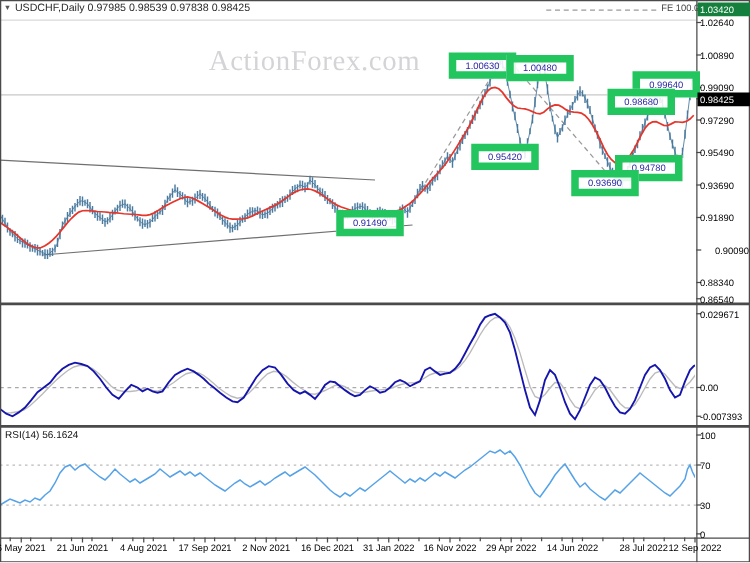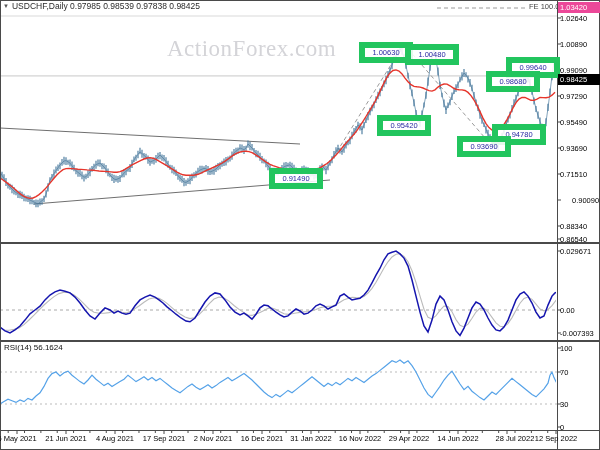--- a/index.html
+++ b/index.html
@@ -8,21 +8,21 @@
   svg#plot{position:absolute;left:0;top:0;}
   .title{position:absolute;left:3px;top:1px;font-size:8.5px;color:#2b2b2b;white-space:nowrap;z-index:5;}
   .title .tri{font-size:6px;color:#555;margin-right:3px;vertical-align:1px;}
   .watermark{position:absolute;left:167px;top:36px;font-size:23px;color:#d4d4d8;
              letter-spacing:.5px;z-index:1;font-family:Liberation Serif, serif;}
   .panel-label{position:absolute;left:4px;font-size:8px;color:#111;white-space:nowrap;z-index:5;}
   .fe-label{position:absolute;left:529px;top:2px;font-size:7.5px;color:#444;z-index:5;}
   .axis-label{position:absolute;left:560px;font-size:7.5px;color:#000;white-space:nowrap;z-index:4;}
   .badge{position:absolute;left:558px;width:41px;font-size:7.5px;color:#fff;
          padding:1px 0 1px 2px;z-index:5;}
-  .badge-fe{background:#ec4899;}
+  .badge-fe{background:#15803d;}
   .badge-price{background:#000;}
   .ann{position:absolute;width:42px;border:6px solid #22c55e;color:#2727a2;background:rgba(255,255,255,.88);
        font-size:7.5px;line-height:9px;height:9px;text-align:center;z-index:4;}
   .date-label{position:absolute;top:434px;font-size:7.5px;color:#000;white-space:nowrap;
               transform:translateX(-50%);z-index:4;}
 </style>
 </head>
 <body>
 
 <div class="chart">
@@ -429,21 +429,21 @@
 
   <div id="y-labels">
       <div class="badge badge-fe" style="top: 2px;">1.03420</div>
       <div class="axis-label" style="top: 13.5px;">1.02640</div>
       <div class="axis-label" style="top: 39.5px;">1.00890</div>
       <div class="axis-label" style="top: 65.5px;">0.99090</div>
       <div class="badge badge-price" style="top: 74px;">0.98425</div>
       <div class="axis-label" style="top: 91.5px;">0.97290</div>
       <div class="axis-label" style="top: 117.5px;">0.95490</div>
       <div class="axis-label" style="top: 143.5px;">0.93690</div>
-      <div class="axis-label" style="top: 169.5px;">0.71510</div>
+      <div class="axis-label" style="top: 169.5px;">0.91890</div>
       <div class="axis-label" style="top: 195.5px; padding-left: 12px;">0.90090</div>
       <div class="axis-label" style="top: 221.5px;">0.88340</div>
       <div class="axis-label" style="top: 234.5px;">0.86540</div>
       <div class="axis-label" style="top: 246.5px;">0.029671</div>
       <div class="axis-label" style="top: 305.5px;">0.00</div>
       <div class="axis-label" style="top: 328.5px;">-0.007393</div>
       <div class="axis-label" style="top: 343.5px;">100</div>
       <div class="axis-label" style="top: 367.5px;">70</div>
       <div class="axis-label" style="top: 399.5px;">30</div>
       <div class="axis-label" style="top: 422.5px;">0</div>

